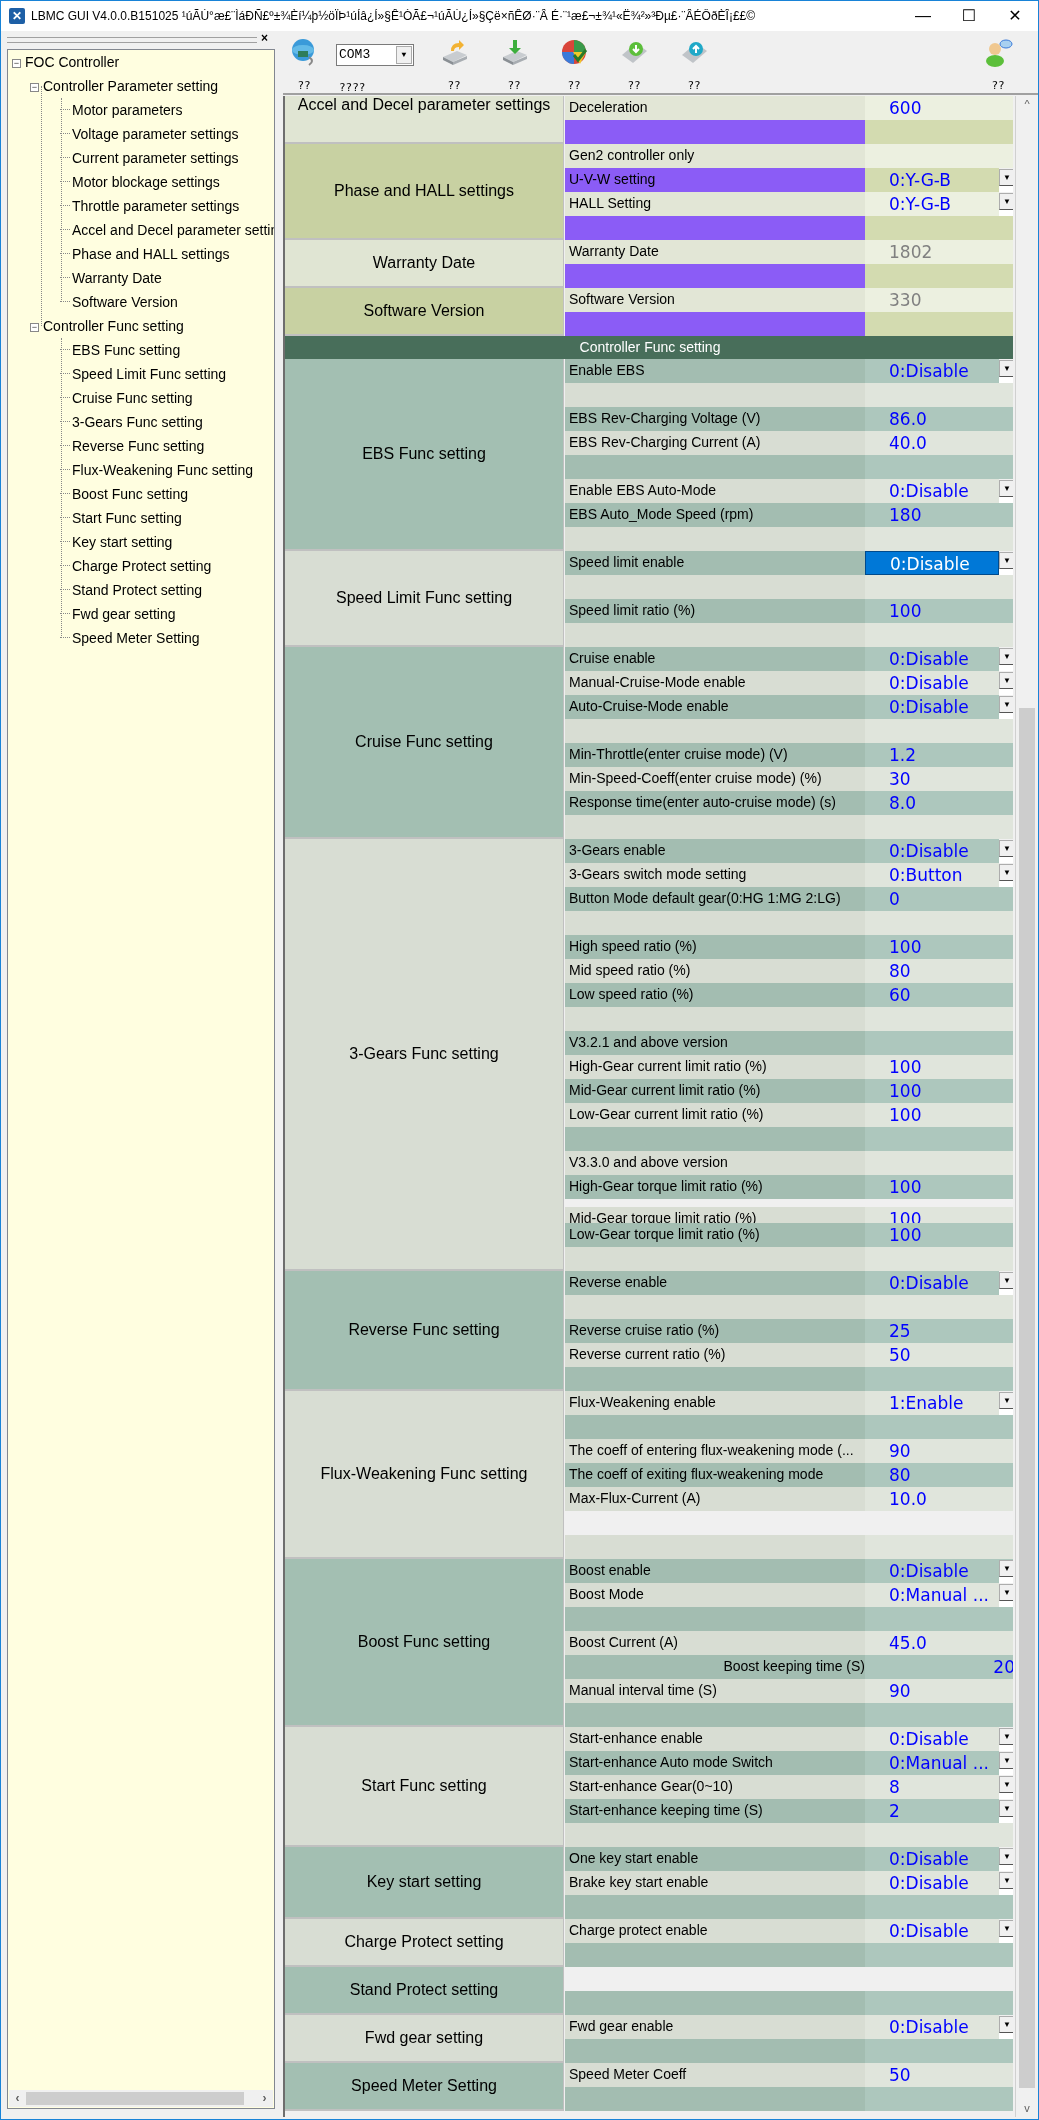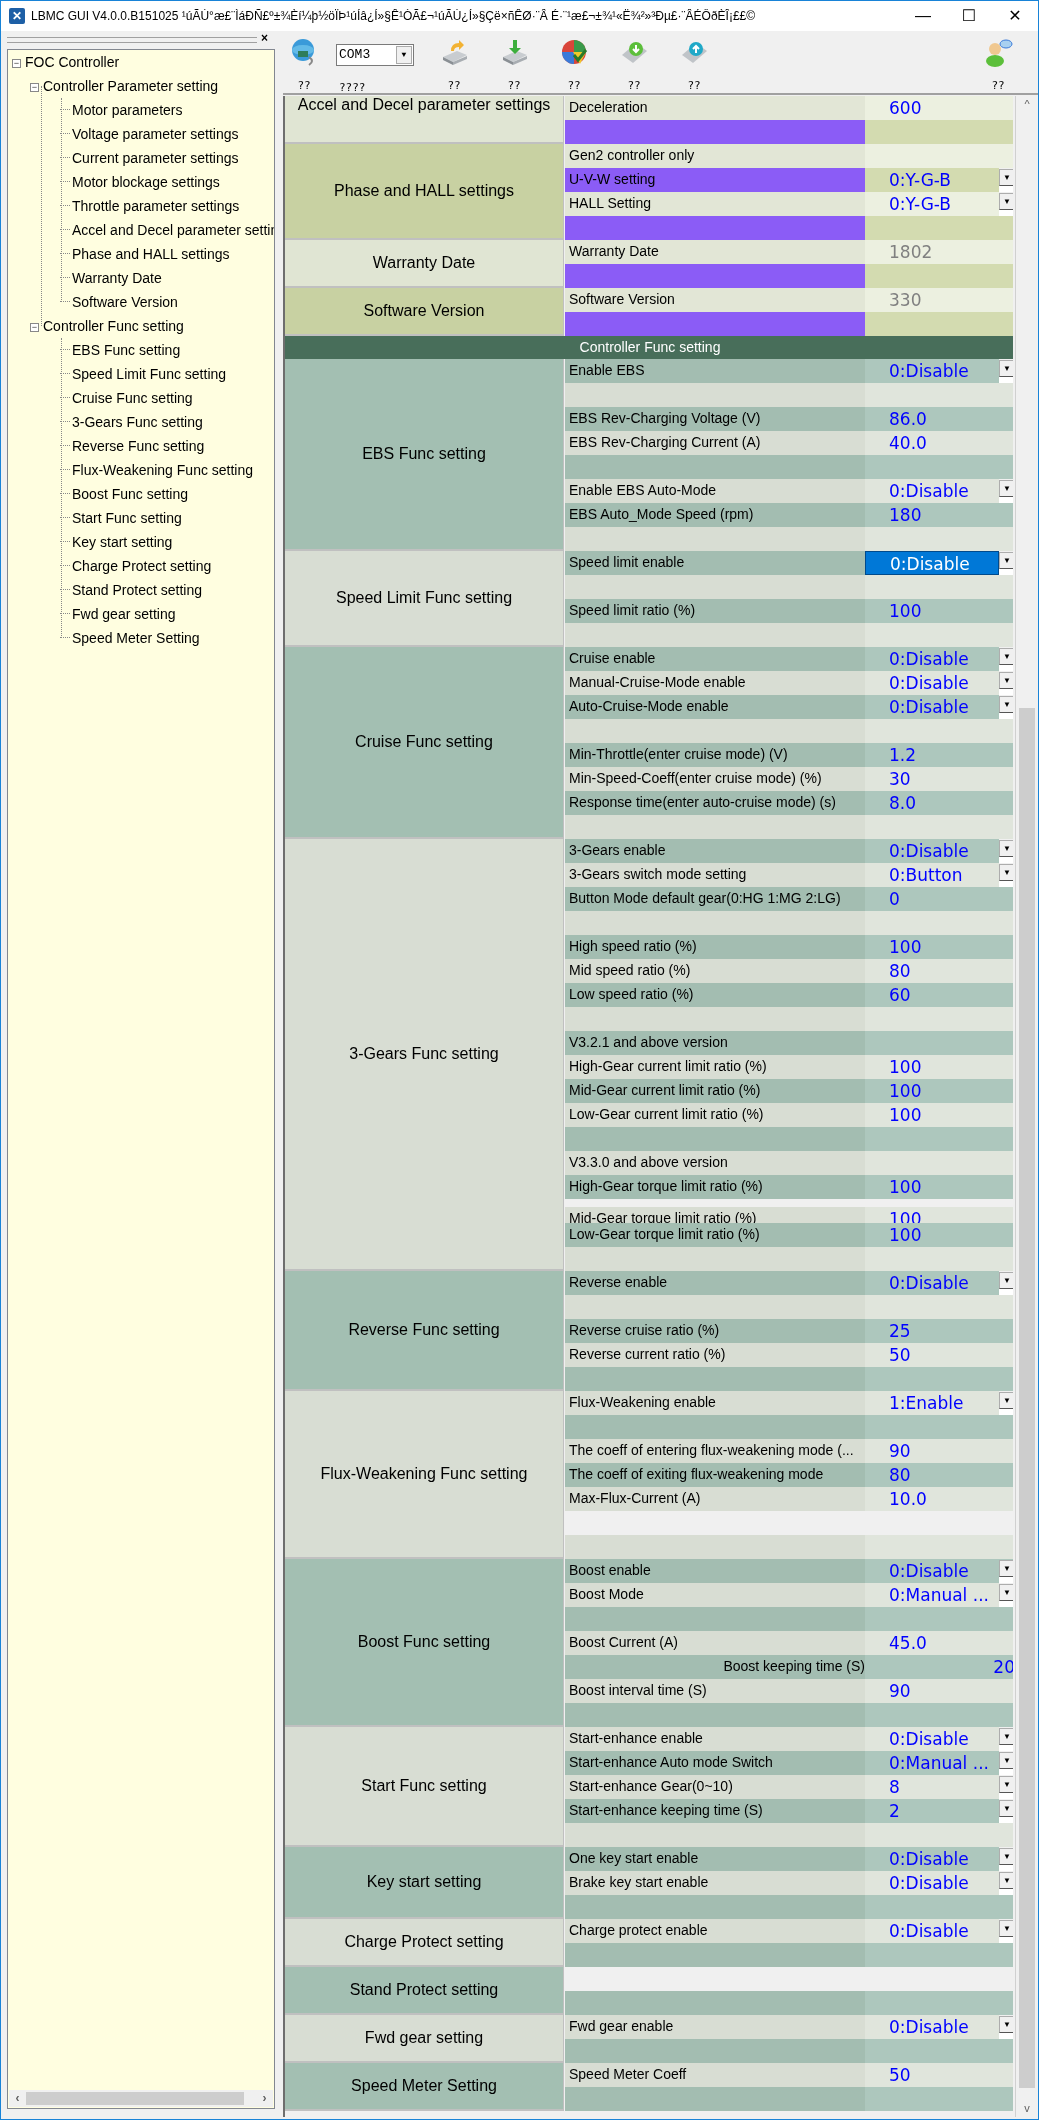--- a/index.html
+++ b/index.html
@@ -479,21 +479,21 @@
       </div>
       <div class="row r-teal-b" style="top: 1535px;">
         <div class="lab">Boost Current (A)</div>
         <div class="val">45.0</div>
       </div>
       <div class="row r-teal-a" style="top: 1559px; text-align: right;">
         <div class="lab">Boost keeping time (S)</div>
         <div class="val">20</div>
       </div>
       <div class="row r-teal-b" style="top: 1583px;">
-        <div class="lab">Boost interval time (S)</div>
+        <div class="lab">Manual interval time (S)</div>
         <div class="val">90</div>
       </div>
       <div class="row r-teal-a" style="top: 1607px;">
         <div class="lab"></div>
         <div class="val"></div>
       </div>
       <div class="group g-teal-l" style="top: 1631px; height: 120px;">Start Func setting</div>
       <div class="row r-teal-b" style="top: 1631px;">
         <div class="lab">Start-enhance enable</div>
         <div class="val dropdown">0:Disable</div>

